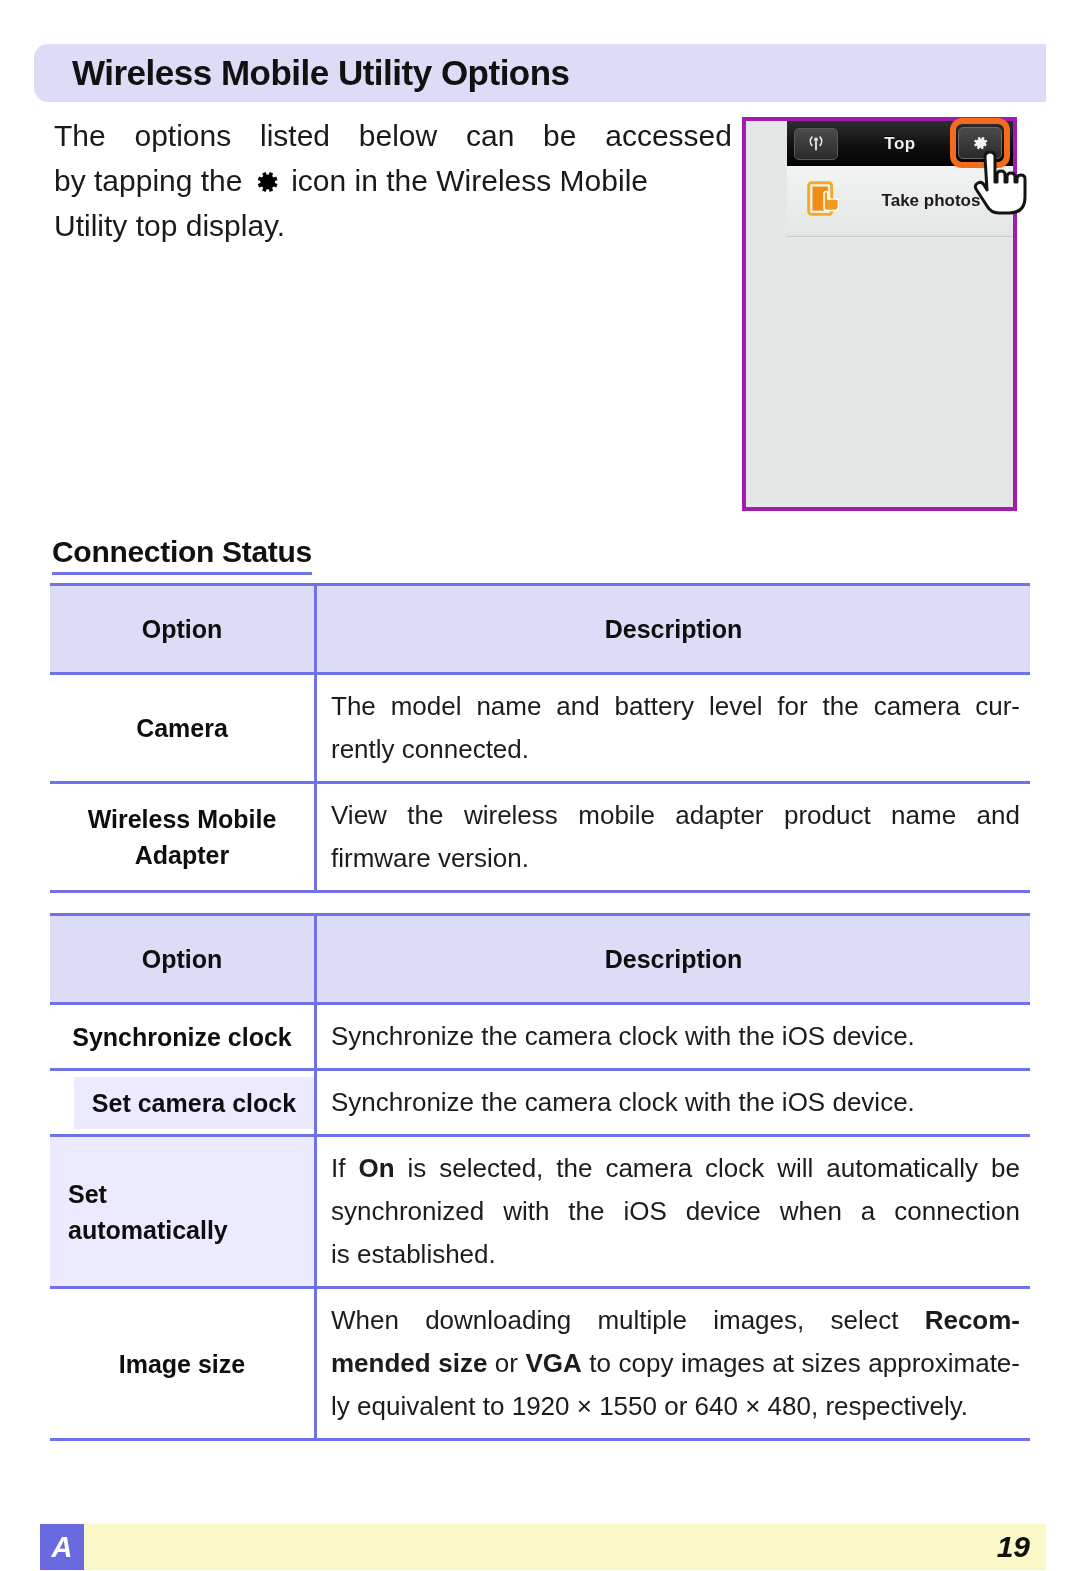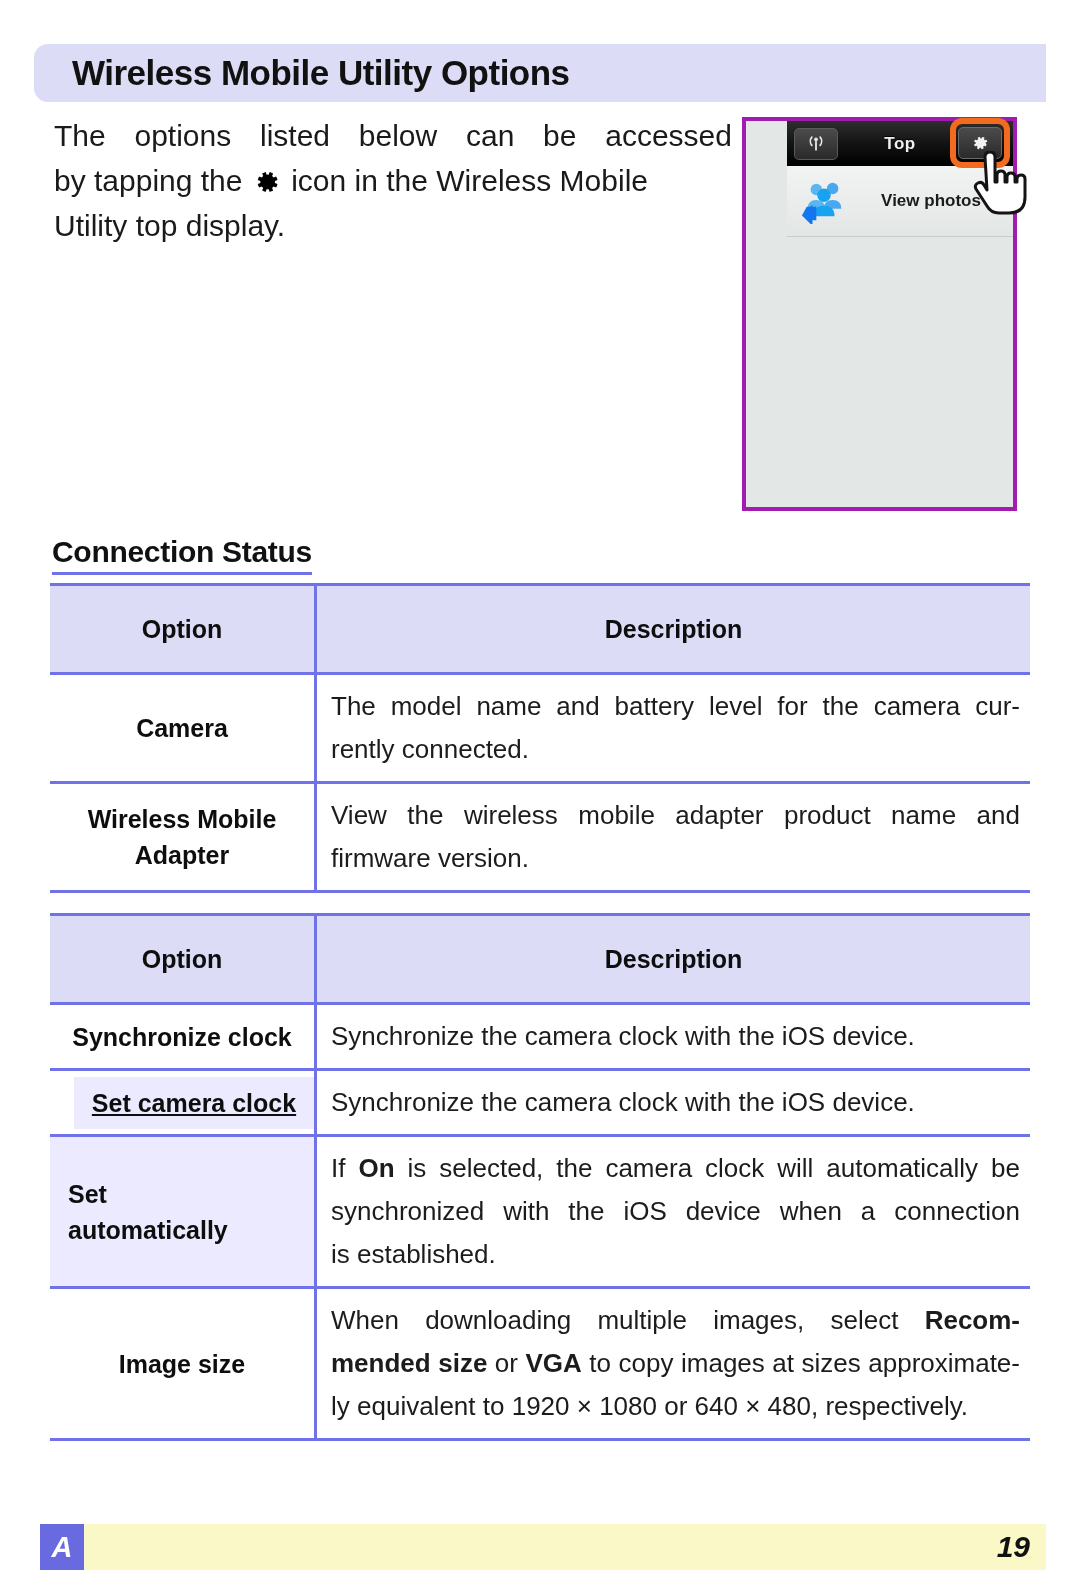--- a/index.html
+++ b/index.html
@@ -232,21 +232,20 @@
   table.opt td.c-desc .ll {
     display: block;
     text-align: left;
   }
   td.sub .subcell {
     display: block;
     background: #eceaff;
     margin-left: 24px;
     padding: 8px 4px;
     line-height: 36px;
-    text-decoration: underline;
   }
   td.sub {
     padding: 0 !important;
   }
   td.sub2 {
     background: #eceaff;
     padding-left: 18px !important;
     text-align: left !important;
   }
   .b { font-weight: bold; }
@@ -320,36 +319,31 @@
     <div class="dev-title">Top</div>
     <div class="gear-btn">
       <svg viewBox="0 0 24 24" width="20" height="20" aria-hidden="true">
         <path fill="#f2f2f2" d="M12 9.4a2.6 2.6 0 1 0 0 5.2 2.6 2.6 0 0 0 0-5.2z"></path>
         <path fill="#f2f2f2" d="M20.4 13.3l-1.5-.5c.07-.53.07-1.07 0-1.6l1.5-.5a.5.5 0 0 0 .3-.65l-.75-1.8a.5.5 0 0 0-.65-.27l-1.45.65a7 7 0 0 0-1.13-1.13l.65-1.45a.5.5 0 0 0-.27-.65l-1.8-.75a.5.5 0 0 0-.65.3l-.5 1.5a7 7 0 0 0-1.6 0l-.5-1.5a.5.5 0 0 0-.65-.3l-1.8.75a.5.5 0 0 0-.27.65l.65 1.45A7 7 0 0 0 7.9 8.63L6.45 7.98a.5.5 0 0 0-.65.27l-.75 1.8a.5.5 0 0 0 .3.65l1.5.5a7 7 0 0 0 0 1.6l-1.5.5a.5.5 0 0 0-.3.65l.75 1.8a.5.5 0 0 0 .65.27l1.45-.65c.34.43.72.81 1.13 1.13l-.65 1.45a.5.5 0 0 0 .27.65l1.8.75a.5.5 0 0 0 .65-.3l.5-1.5c.53.07 1.07.07 1.6 0l.5 1.5a.5.5 0 0 0 .65.3l1.8-.75a.5.5 0 0 0 .27-.65l-.65-1.45c.41-.32.79-.7 1.13-1.13l1.45.65a.5.5 0 0 0 .65-.27l.75-1.8a.5.5 0 0 0-.3-.65z"></path>
       </svg>
     </div>
     <div class="gear-highlight"></div>
   </div>
 
-
   <div class="dev-row">
     <div class="ic">
       <svg viewBox="0 0 48 48" width="46" height="46" aria-hidden="true">
-        <circle cx="16" cy="12" r="6" fill="#5bb6ef"></circle>
-        <path d="M7 32 q0-9 9-9 q9 0 9 9 z" fill="#5bb6ef"></path>
-        <circle cx="33" cy="11" r="6" fill="#4aa8ef"></circle>
-        <path d="M24 32 q0-9 9-9 q9 0 9 9 z" fill="#4aa8ef"></path>
-        <circle cx="24" cy="18" r="7" fill="#18a3f0"></circle>
-        <path d="M13 40 q0-11 11-11 q11 0 11 11 z" fill="#18a3f0"></path>
-        <path d="M6 30 l10 0 l0 14 l-10 0 l0-5 l-5 0 z" fill="#1277ef"></path>
-        <path d="M12 28 l-11 11 l11 11 z" fill="#1277ef"></path>
+        <rect x="8" y="5" width="24" height="33" rx="3" fill="none" stroke="#f7a81b" stroke-width="3"></rect>
+        <rect x="12" y="9" width="16" height="25" fill="#f08c12"></rect>
+        <path d="M24 16 L24 31 q0 3 3 3 l8 0 q4 0 4-4 l0-6 q0-2-2-2 l-9 0 l0-6 q0-2-2-2 q-2 0-2 2z" fill="#f59a1d" stroke="#ffffff" stroke-width="1.6"></path>
       </svg>
     </div>
-    <div class="lbl">View photos</div>
+    <div class="lbl">Take photos</div>
   </div>
+
 
   <div class="dev-body"></div>
 
   <svg class="hand-cursor" viewBox="0 0 66 68" aria-hidden="true">
     <path d="M20 6 q0-5 5-5 q5 0 5 5 l0 25 l2 0 l0-7 q0-4 4-4 q4 0 4 4 l0 7 l2 0 l0-5 q0-4 4-4 q4 0 4 4 l0 5 l2 0 l0-3 q0-4 4-4 q4 0 4 4 l0 18 q0 16-16 16 l-10 0 q-8 0-12-7 l-11-17 q-2-4 2-6 q4-2 6 2 l3 5 z" fill="#ffffff" stroke="#141414" stroke-width="3" stroke-linejoin="round"></path>
   </svg>
 </div>
 
 <div class="sec-head" id="sec-conn">Connection Status</div>
 
@@ -415,21 +409,21 @@
       <span class="ll"><span>is established.</span></span>
     </td>
   </tr>
 
 
   <tr>
     <td class="c-opt">Image size</td>
     <td class="c-desc">
       <span class="jl"><span>When downloading multiple images, select </span><span class="b">Recom-</span></span>
       <span class="jl"><span class="b">mended size</span><span> or </span><span class="b">VGA</span><span> to copy images at sizes approximate-</span></span>
-      <span class="ll"><span>ly equivalent to 1920 × 1080 or 640 × 480, respectively.</span></span>
+      <span class="ll"><span>ly equivalent to 1920 × 1550 or 640 × 480, respectively.</span></span>
     </td>
   </tr>
 </tbody>
   </table>
 
 <div class="footer">
   <div class="footer-badge">A</div>
   <div class="footer-page">19</div>
 </div>
 

